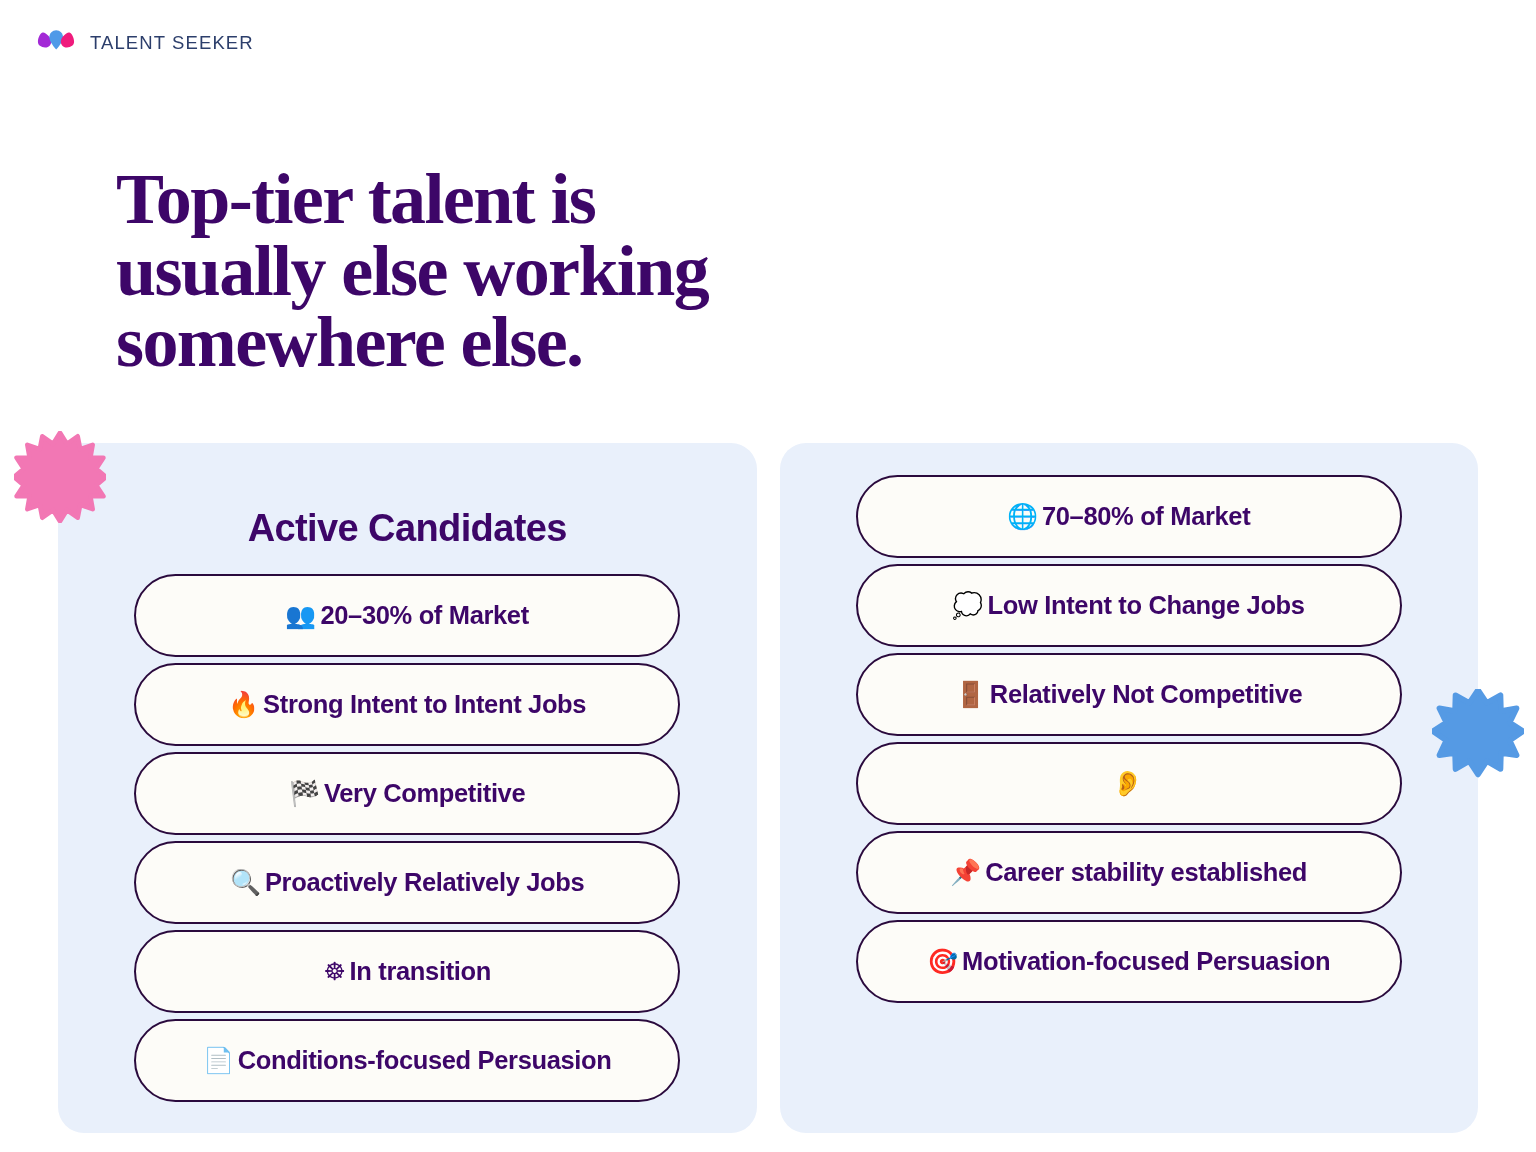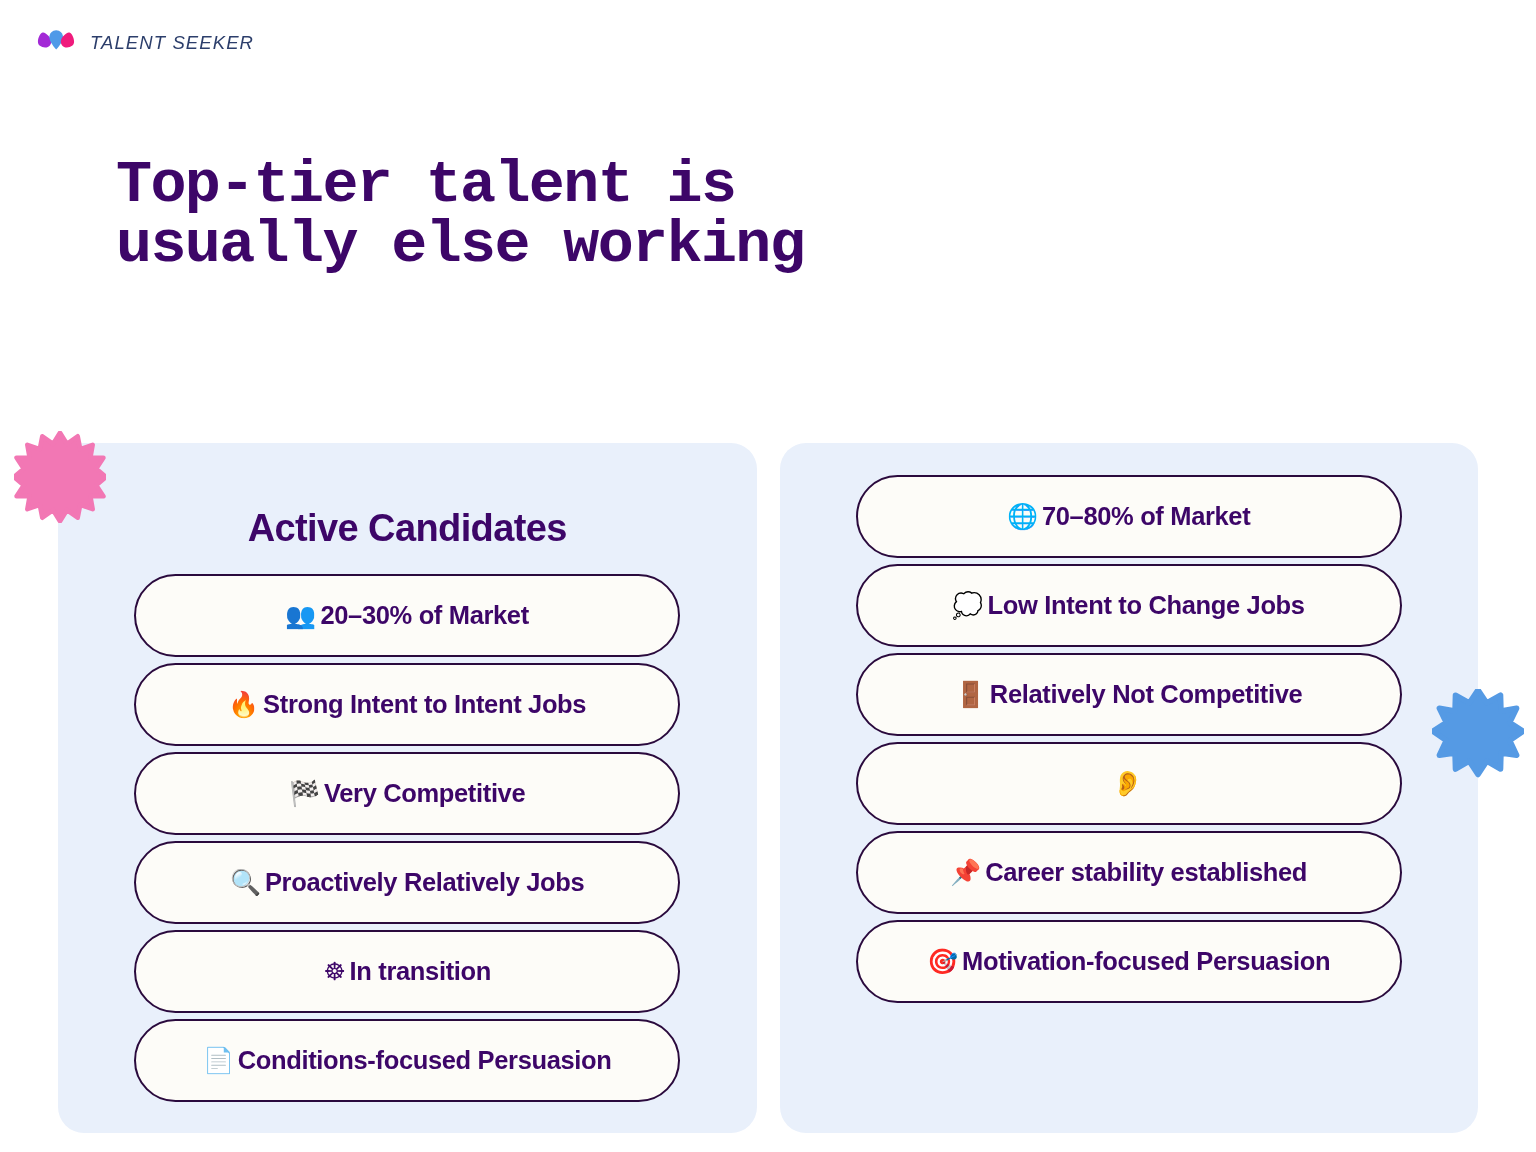--- a/index.html
+++ b/index.html
@@ -30,35 +30,34 @@
     display: block;
     flex: 0 0 auto;
   }
   #brand-name {
     font-size: 18.5px;
     letter-spacing: 1.1px;
     color: #2c3e6b;
     font-weight: 400;
     white-space: nowrap;
     font-family: "Liberation Sans", sans-serif;
-    font-style: italic;
   }
 
   
   #headline {
     position: absolute;
     top: 116px;
     left: 116px;
     width: 1280px;
     color: #3d0668;
-    font-size: 60px;
+    font-size: 72px;
     line-height: 0.99;
     font-weight: 700;
     letter-spacing: -1.6px;
-    font-family: Liberation Mono, monospace;
+    font-family: Liberation Serif, serif;
   }
   #headline .hl-line {
     display: block;
     white-space: nowrap;
   }
 
   
   #panels {
     position: absolute;
     top: 443px;
@@ -150,20 +149,21 @@
     <path d="M12.2 7.5 C15.4 10.7 15.9 15.4 13.3 18.0 C10.7 20.6 6.0 20.1 2.8 16.9 C-0.4 13.7 4.0 5.6 7.0 4.6 C9.2 3.9 10.2 5.5 12.2 7.5 Z" fill="#a32ad6" transform="rotate(-8 8 12)"></path>
     <path d="M20.2 2.2 C24.0 2.2 27.0 5.3 27.0 9.2 C27.0 13.6 22.4 19.0 20.2 21.5 C18.0 19.0 13.4 13.6 13.4 9.2 C13.4 5.3 16.4 2.2 20.2 2.2 Z" fill="#4f9ae8"></path>
     <path d="M27.8 7.5 C24.6 10.7 24.1 15.4 26.7 18.0 C29.3 20.6 34.0 20.1 37.2 16.9 C40.4 13.7 36.0 5.6 33.0 4.6 C30.8 3.9 29.8 5.5 27.8 7.5 Z" fill="#ef1b7c" transform="rotate(8 32 12)"></path>
   </svg>
   <span id="brand-name">TALENT SEEKER</span>
 </div>
 
 <h1 id="headline">
   <span class="hl-line">Top-tier talent is</span>
   <span class="hl-line">usually else working</span>
+  <span class="hl-line">somewhere else.</span>
 </h1>
 
 <div id="panels">
 
   <section class="panel">
     <svg class="starburst" id="starburst-pink" viewBox="0 0 100 100">
       <path d="M50 2 L57.6 14.1 L69.2 5.7 L72.0 19.8 L85.5 15.0 L83.0 29.2 L97.2 29.0 L89.4 40.9 L100 50 L89.4 59.1 L97.2 71.0 L83.0 70.8 L85.5 85.0 L72.0 80.2 L69.2 94.3 L57.6 85.9 L50 98 L42.4 85.9 L30.8 94.3 L28.0 80.2 L14.5 85.0 L17.0 70.8 L2.8 71.0 L10.6 59.1 L0 50 L10.6 40.9 L2.8 29.0 L17.0 29.2 L14.5 15.0 L28.0 19.8 L30.8 5.7 L42.4 14.1 Z" fill="#f277b4" stroke="#f277b4" stroke-width="5" stroke-linejoin="round"></path>
     </svg>
 
     <h2 class="panel-title">Active Candidates</h2>

